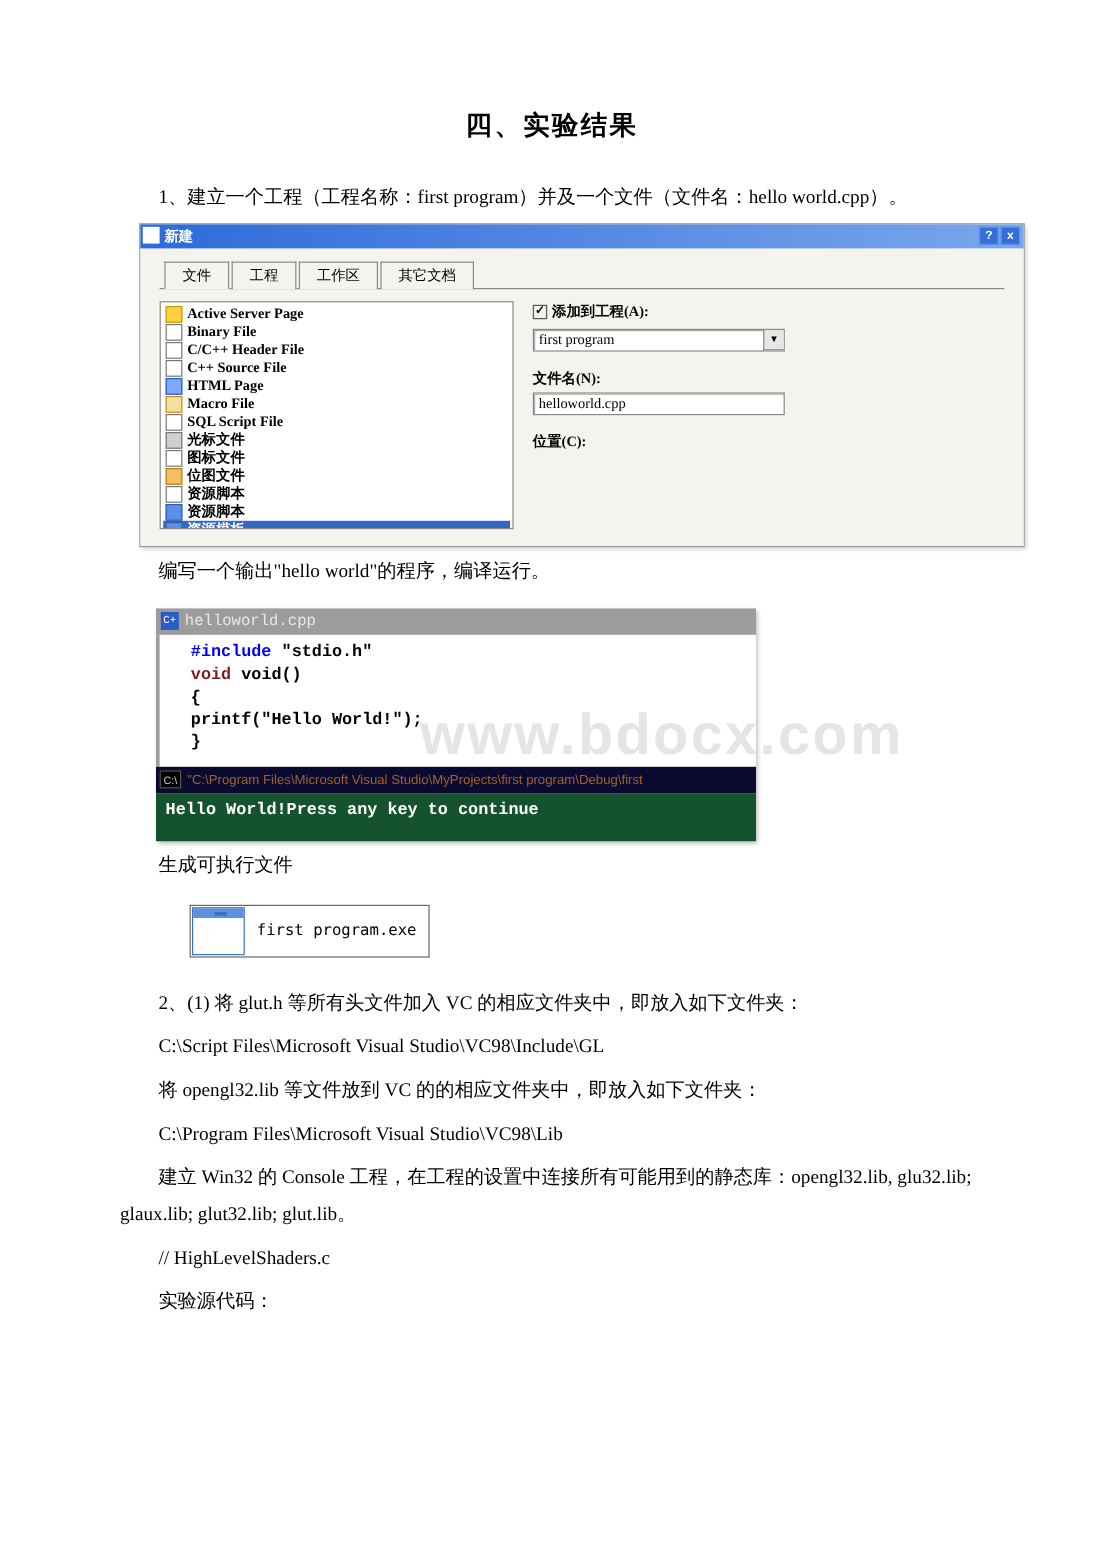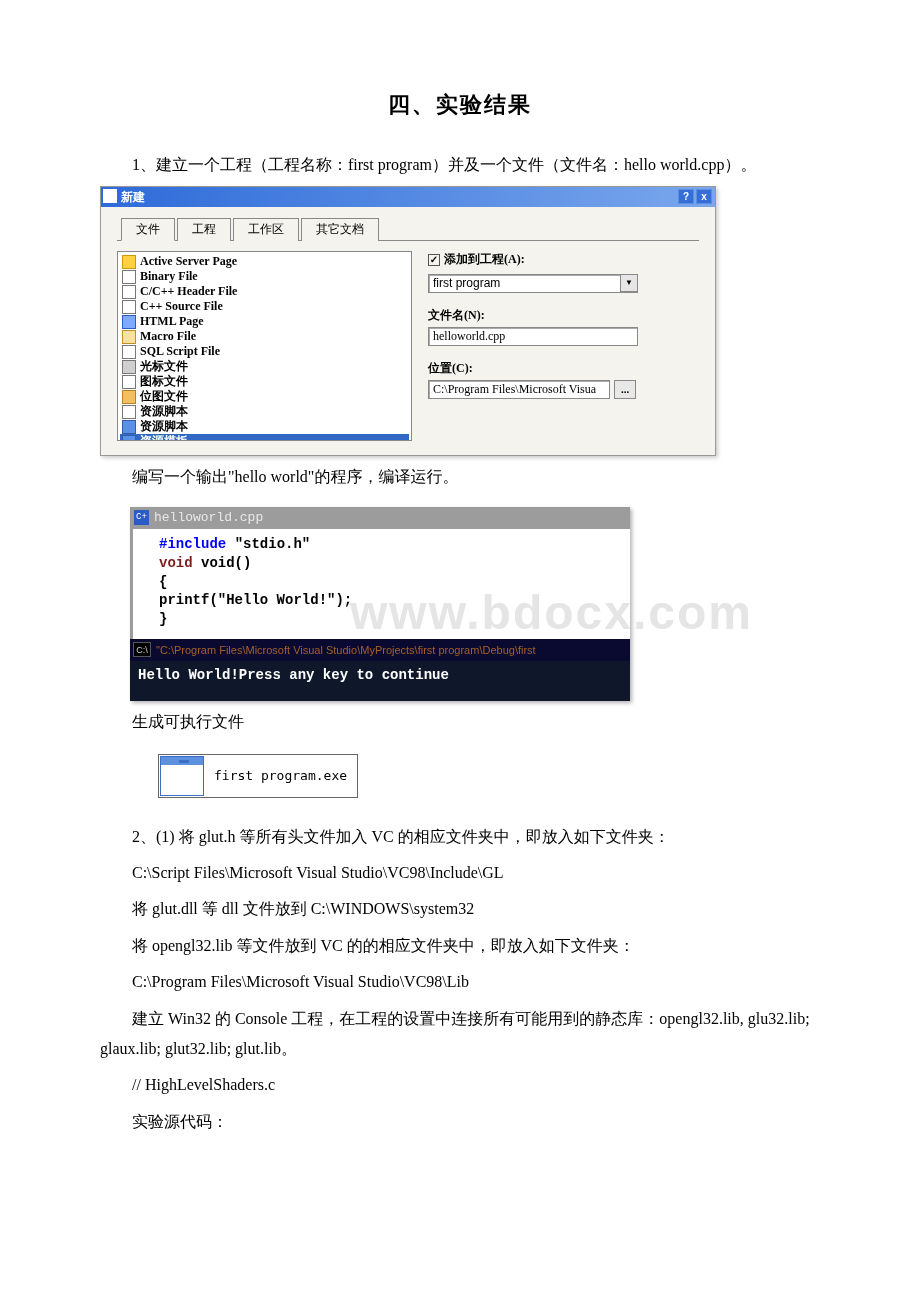--- a/index.html
+++ b/index.html
@@ -23,26 +23,26 @@
   }
   p.para {
     text-indent: 2em;
     line-height: 1.9;
     font-size: 16px;
     margin: 6px 0;
   }
 
   
   .dialog {
-    width: 616px;
+    width: 738px;
     border: 1px solid #999;
     background: #f4f3ee;
     font-family: "Tahoma", "SimSun", sans-serif;
     font-size: 12px;
-    margin: 2px 0 6px 0;
+    margin: 2px 0 6px 16px;
     box-shadow: 2px 2px 4px rgba(0,0,0,0.2);
   }
   .titlebar {
     background: linear-gradient(to right, #2e6bd9, #7aa7ec);
     color: #fff;
     height: 20px;
     line-height: 20px;
     padding: 0 4px 0 20px;
     font-size: 12px;
     position: relative;
@@ -96,21 +96,21 @@
   .fi-icon.res { background: #5a90e8; border-color: #345ea8; }
   .fi-icon.bmp { background: #f2c060; border-color: #b88020; }
   .rightpane { flex: 1; font-size: 12px; font-family: "SimSun", Tahoma; }
   .chkrow { margin-bottom: 6px; font-weight: bold; display:flex; align-items:center; gap:4px;}
   .chk {
     width: 12px; height: 12px; border: 1px solid #555; display: inline-block;
     font-size: 10px; line-height: 10px; text-align: center;
   }
   .selectbox {
     width: 210px; height: 19px; border: 1px solid #888; background: #fff;
-    padding: 1px 4px; font-size: 12px; font-family: Liberation Sans, sans-serif;
+    padding: 1px 4px; font-size: 12px; font-family: Liberation Serif, serif;
     position: relative; margin-bottom: 14px; box-shadow: inset 1px 1px 0 #aaa;
   }
   .dropbtn {
     position: absolute; right: 0; top: 0; width: 17px; height: 17px;
     background: #e6e6e6; border: 1px solid #888; border-right: none; border-top: none;
     font-size: 8px; text-align: center; line-height: 15px;
   }
   .fldlabel { font-weight: bold; margin-bottom: 3px; }
   .textbox {
     width: 210px; height: 19px; border: 1px solid #888; background: #fff;
@@ -149,21 +149,21 @@
     background: #0a0a30; height: 22px; position: relative; padding-left: 26px;
     font-size: 11px; font-family: Tahoma, sans-serif; color: #a46028; line-height: 22px;
     white-space: nowrap; overflow: hidden;
   }
   .cb-icon {
     position: absolute; left: 3px; top: 3px; width: 18px; height: 15px;
     background: #000; color: #ccc; font-size: 9px; text-align: center; line-height: 14px;
     border: 1px solid #555;
   }
   .consoleout {
-    background: #0f172a; color: #fff; padding: 6px 8px 18px 8px;
+    background: #14532d; color: #fff; padding: 6px 8px 18px 8px;
     font-family: "SimSun", "Courier New", monospace; font-size: 14px; font-weight: bold;
     white-space: pre;
   }
 
   
   .watermark {
     position: absolute; font-size: 48px; color: #e5e5e5;
     font-family: Arial, sans-serif; font-weight: bold;
     left: 250px; pointer-events: none; letter-spacing: 2px;
   }
@@ -273,24 +273,20 @@
             <span class="chk">✓</span>
             <span>添加到工程(A):</span>
           </div>
           <div class="selectbox">
             <span>first program</span>
             <div class="dropbtn">▼</div>
           </div>
           <div class="fldlabel">文件名(N):</div>
           <div class="textbox" style="margin-bottom:14px;"><span>helloworld.cpp</span></div>
           <div class="fldlabel">位置(C):</div>
-          <div class="locrow">
-            <div class="textbox" style="width:182px;"><span>C:\Program Files\Microsoft Visua</span></div>
-            <div class="browsebtn">...</div>
-          </div>
         </div>
       </div>
     </div>
   </div>
 
   <p class="para">编写一个输出"hello world"的程序，编译运行。</p>
 
   
   <div class="wm-wrap">
     <div class="watermark" style="top:78px;">www.bdocx.com</div>
@@ -316,19 +312,18 @@
 
   <p class="para">生成可执行文件</p>
 
   <div class="exechip">
     <div class="exeicon"></div>
     <span>first program.exe</span>
   </div>
 
   <p class="para">2、(1) 将 glut.h 等所有头文件加入 VC 的相应文件夹中，即放入如下文件夹：</p>
   <p class="para">C:\Script Files\Microsoft Visual Studio\VC98\Include\GL</p>
-  <p class="para">将 glut.dll 等 dll 文件放到 C:\WINDOWS\system32</p>
   <p class="para">将 opengl32.lib 等文件放到 VC 的的相应文件夹中，即放入如下文件夹：</p>
   <p class="para">C:\Program Files\Microsoft Visual Studio\VC98\Lib</p>
   <p class="para">建立 Win32 的 Console 工程，在工程的设置中连接所有可能用到的静态库：opengl32.lib, glu32.lib; glaux.lib; glut32.lib; glut.lib。</p>
   <p class="para">// HighLevelShaders.c</p>
   <p class="para">实验源代码：</p>
 </div>
 
 </body></html>

